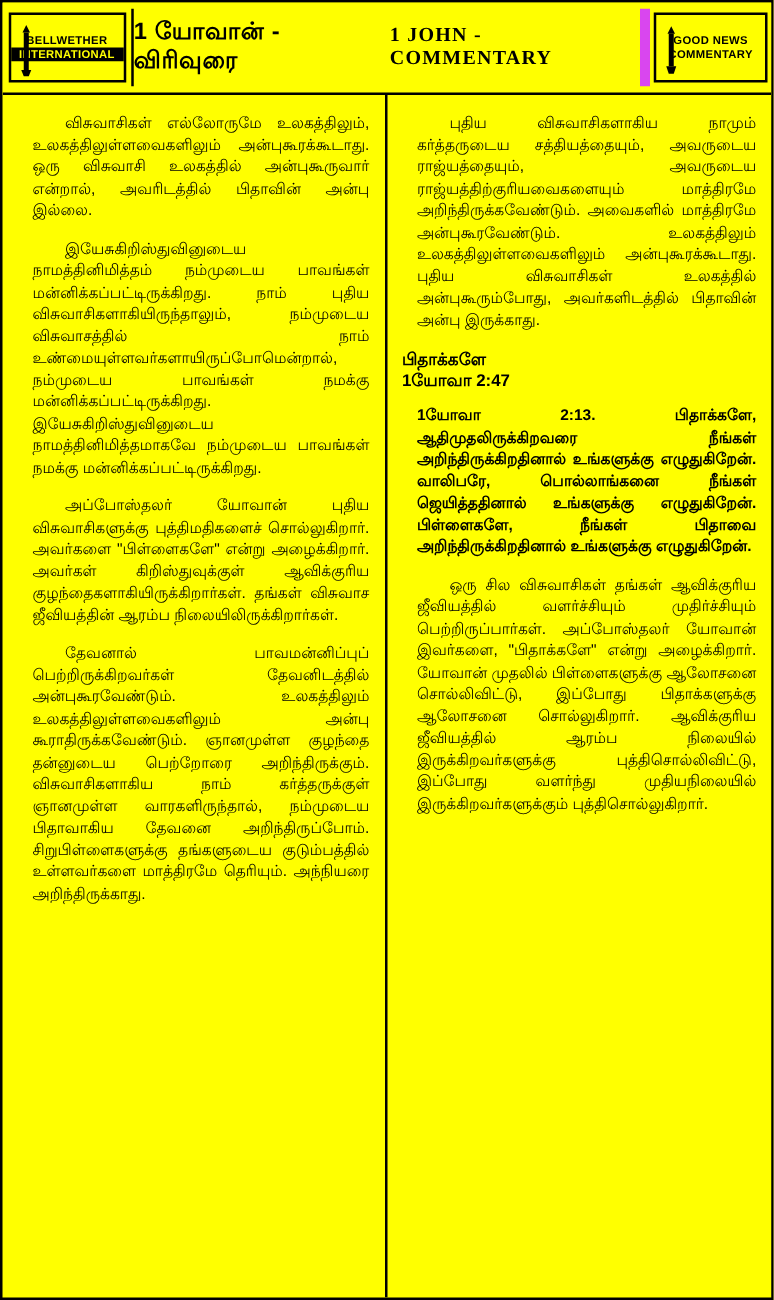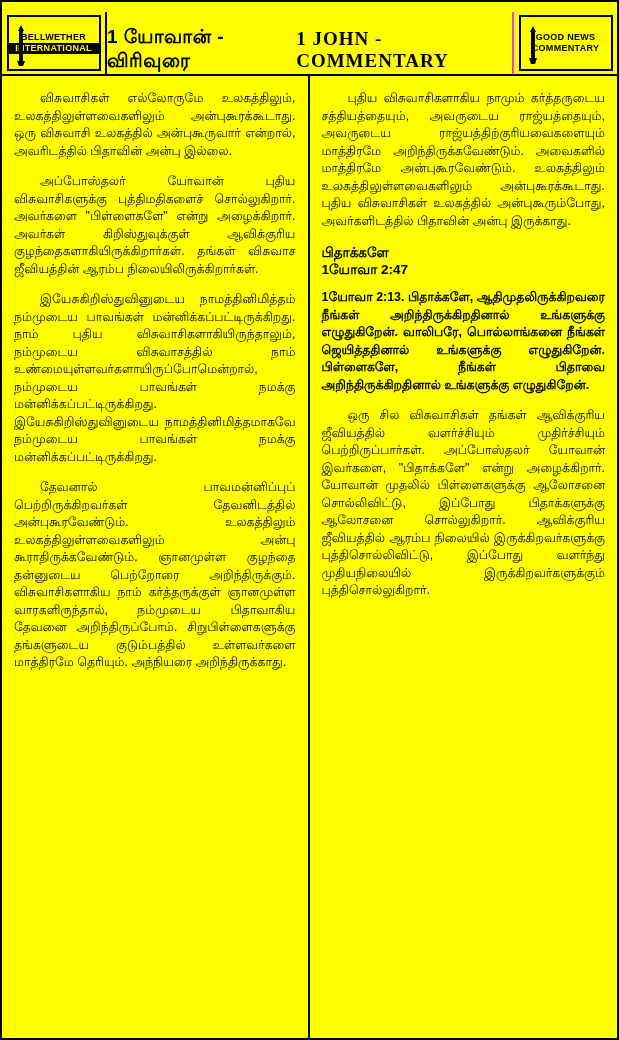--- a/index.html
+++ b/index.html
@@ -23,34 +23,34 @@
   }
 
   
   .header {
     position: relative;
     height: 74px;
     box-sizing: border-box;
     border-bottom: 2px solid #000000;
     background: #ffff00;
     display: flex;
-    align-items: flex-end;
+    align-items: center;
   }
   .logo-box {
     width: 105px;
     box-sizing: border-box;
     border-right: 2px solid #000000;
     display: flex;
     align-items: center;
     justify-content: center;
     padding: 3px;
   }
   .logo-box.right {
     border-right: none;
-    border-left: 2px solid #d946ef;
+    border-left: 8px solid #d946ef;
   }
   .logo-inner {
     width: 94px;
     height: 56px;
     box-sizing: border-box;
     border: 2px solid #000000;
     display: flex;
     flex-direction: column;
     align-items: center;
     justify-content: center;
@@ -92,21 +92,21 @@
     justify-content: center;
     gap: 7px;
   }
   .title-ta {
     font-size: 19px;
     font-weight: bold;
     color: #000000;
     letter-spacing: 0.5px;
   }
   .title-en {
-    font-size: 19px;
+    font-size: 16px;
     font-weight: bold;
     color: #000000;
     font-family: "Liberation Serif", serif;
     letter-spacing: 1px;
   }
 
   
   .body-wrap {
     display: flex;
     height: 962px;
@@ -114,21 +114,21 @@
   }
   .col {
     box-sizing: border-box;
     padding: 14px 12px 10px 12px;
     width: 50%;
   }
   .col.left {
     border-right: 2px solid #000000;
   }
   p.para {
-    margin: 0 0 13px 0;
+    margin: 0 0 13px 12px;
     font-size: 12.4px;
     line-height: 17.5px;
     color: #000000;
     text-align: justify;
     text-indent: 26px;
     font-family: "Liberation Sans", sans-serif;
   }
   p.para.noindent {
     text-indent: 0;
   }
@@ -179,22 +179,22 @@
         <div class="band">COMMENTARY</div>
       </div>
     </div>
 
   </div>
 
   <div class="body-wrap">
 
     <div class="col left">
       <p class="para">விசுவாசிகள் எல்லோருமே உலகத்திலும், உலகத்திலுள்ளவைகளிலும் அன்புகூரக்கூடாது. ஒரு விசுவாசி உலகத்தில் அன்புகூருவார் என்றால், அவரிடத்தில் பிதாவின் அன்பு இல்லை.</p>
+      <p class="para">இயேசுகிறிஸ்துவினுடைய நாமத்தினிமித்தம் நம்முடைய பாவங்கள் மன்னிக்கப்பட்டிருக்கிறது. நாம் புதிய விசுவாசிகளாகியிருந்தாலும், நம்முடைய விசுவாசத்தில் நாம் உண்மையுள்ளவர்களாயிருப்போமென்றால், நம்முடைய பாவங்கள் நமக்கு மன்னிக்கப்பட்டிருக்கிறது. இயேசுகிறிஸ்துவினுடைய நாமத்தினிமித்தமாகவே நம்முடைய பாவங்கள் நமக்கு மன்னிக்கப்பட்டிருக்கிறது.</p>
       <p class="para">அப்போஸ்தலர் யோவான் புதிய விசுவாசிகளுக்கு புத்திமதிகளைச் சொல்லுகிறார். அவர்களை "பிள்ளைகளே" என்று அழைக்கிறார். அவர்கள் கிறிஸ்துவுக்குள் ஆவிக்குரிய குழந்தைகளாகியிருக்கிறார்கள். தங்கள் விசுவாச ஜீவியத்தின் ஆரம்ப நிலையிலிருக்கிறார்கள்.</p>
-      <p class="para">இயேசுகிறிஸ்துவினுடைய நாமத்தினிமித்தம் நம்முடைய பாவங்கள் மன்னிக்கப்பட்டிருக்கிறது. நாம் புதிய விசுவாசிகளாகியிருந்தாலும், நம்முடைய விசுவாசத்தில் நாம் உண்மையுள்ளவர்களாயிருப்போமென்றால், நம்முடைய பாவங்கள் நமக்கு மன்னிக்கப்பட்டிருக்கிறது. இயேசுகிறிஸ்துவினுடைய நாமத்தினிமித்தமாகவே நம்முடைய பாவங்கள் நமக்கு மன்னிக்கப்பட்டிருக்கிறது.</p>
       <p class="para">தேவனால் பாவமன்னிப்புப் பெற்றிருக்கிறவர்கள் தேவனிடத்தில் அன்புகூரவேண்டும். உலகத்திலும் உலகத்திலுள்ளவைகளிலும் அன்பு கூராதிருக்கவேண்டும். ஞானமுள்ள குழந்தை தன்னுடைய பெற்றோரை அறிந்திருக்கும். விசுவாசிகளாகிய நாம் கர்த்தருக்குள் ஞானமுள்ள வாரகளிருந்தால், நம்முடைய பிதாவாகிய தேவனை அறிந்திருப்போம். சிறுபிள்ளைகளுக்கு தங்களுடைய குடும்பத்தில் உள்ளவர்களை மாத்திரமே தெரியும். அந்நியரை அறிந்திருக்காது.</p>
     </div>
 
     <div class="col right">
       <p class="para">புதிய விசுவாசிகளாகிய நாமும் கர்த்தருடைய சத்தியத்தையும், அவருடைய ராஜ்யத்தையும், அவருடைய ராஜ்யத்திற்குரியவைகளையும் மாத்திரமே அறிந்திருக்கவேண்டும். அவைகளில் மாத்திரமே அன்புகூரவேண்டும். உலகத்திலும் உலகத்திலுள்ளவைகளிலும் அன்புகூரக்கூடாது. புதிய விசுவாசிகள் உலகத்தில் அன்புகூரும்போது, அவர்களிடத்தில் பிதாவின் அன்பு இருக்காது.</p>
 
       <div class="heading">
         <div>பிதாக்களே</div>
         <div>1யோவா 2:47</div>
       </div>

